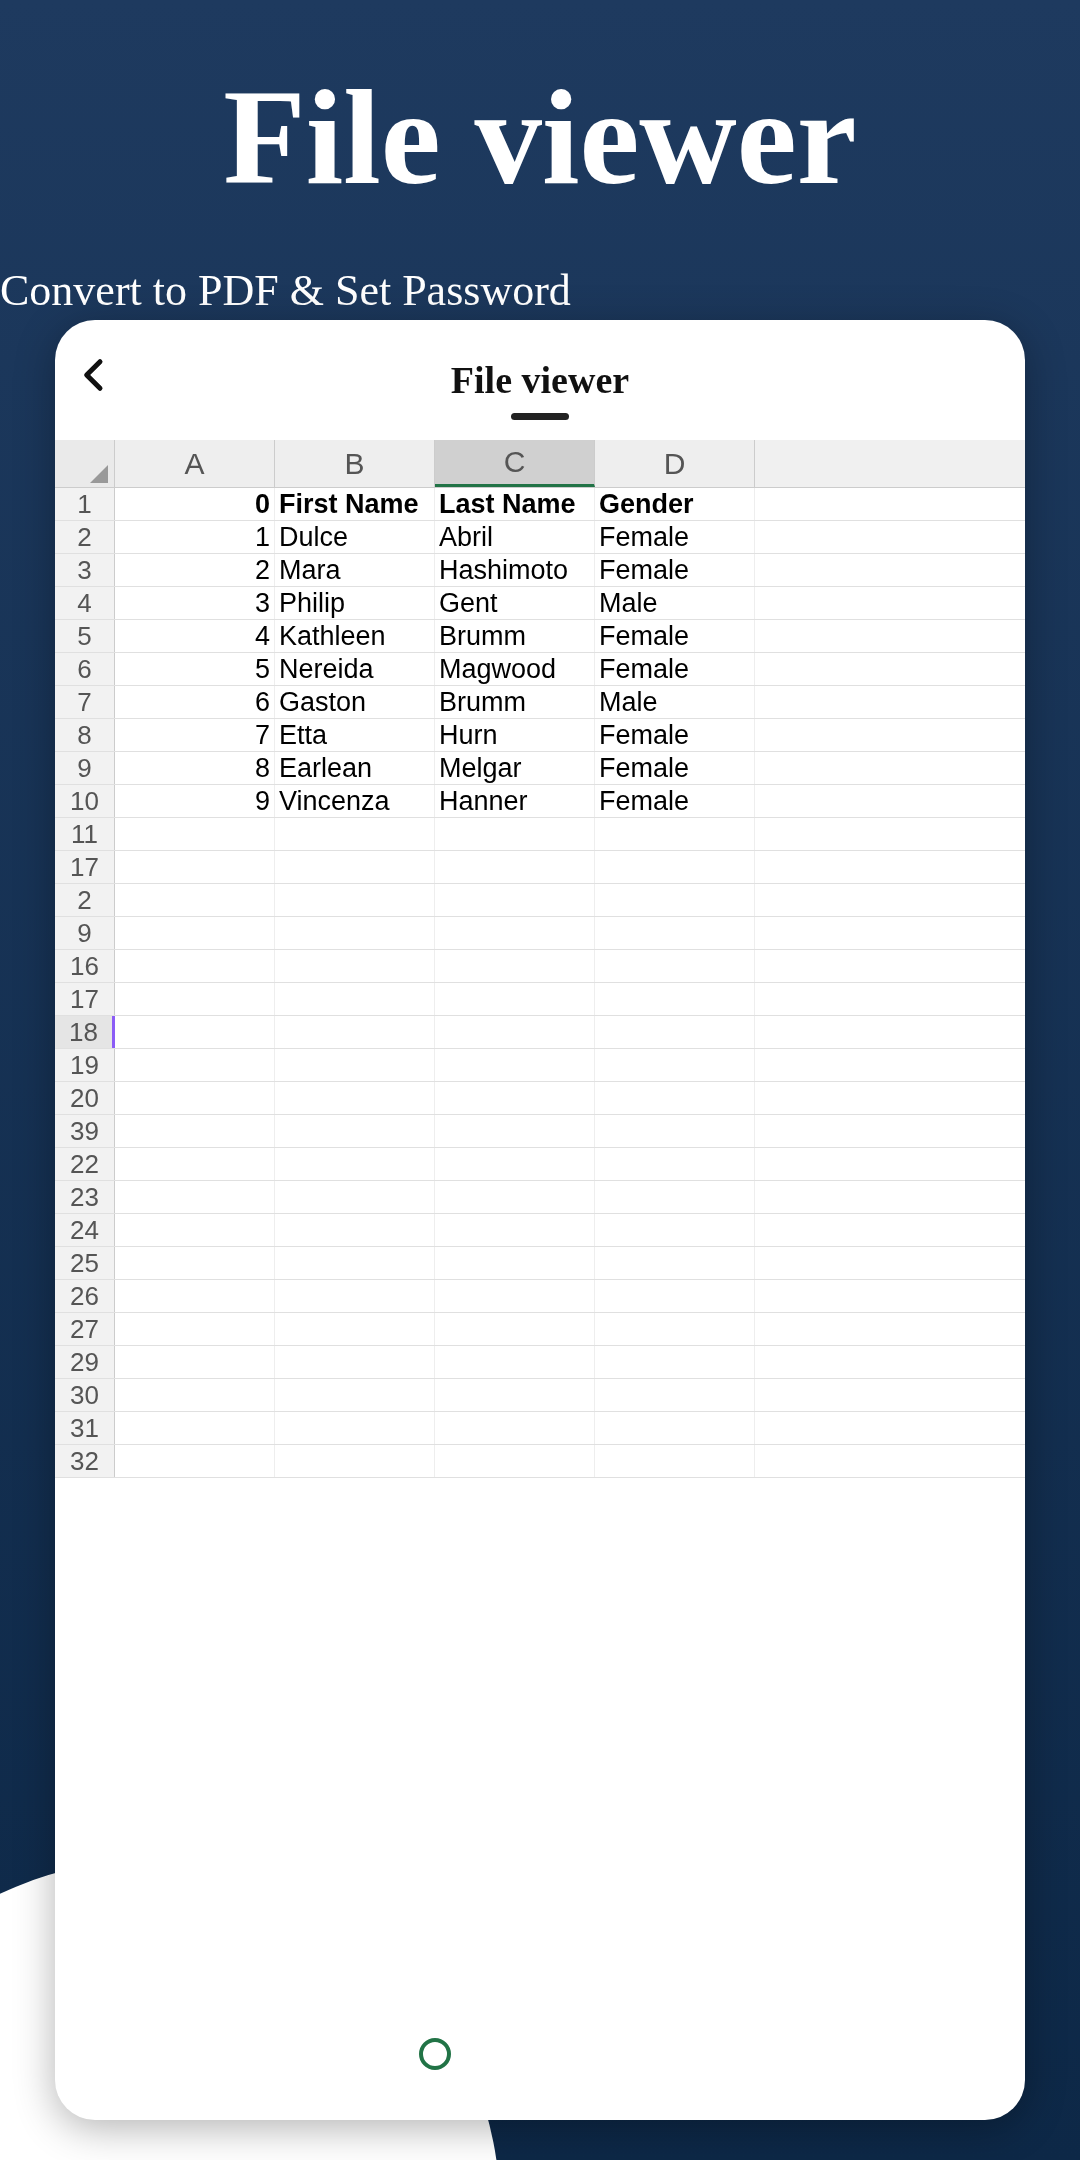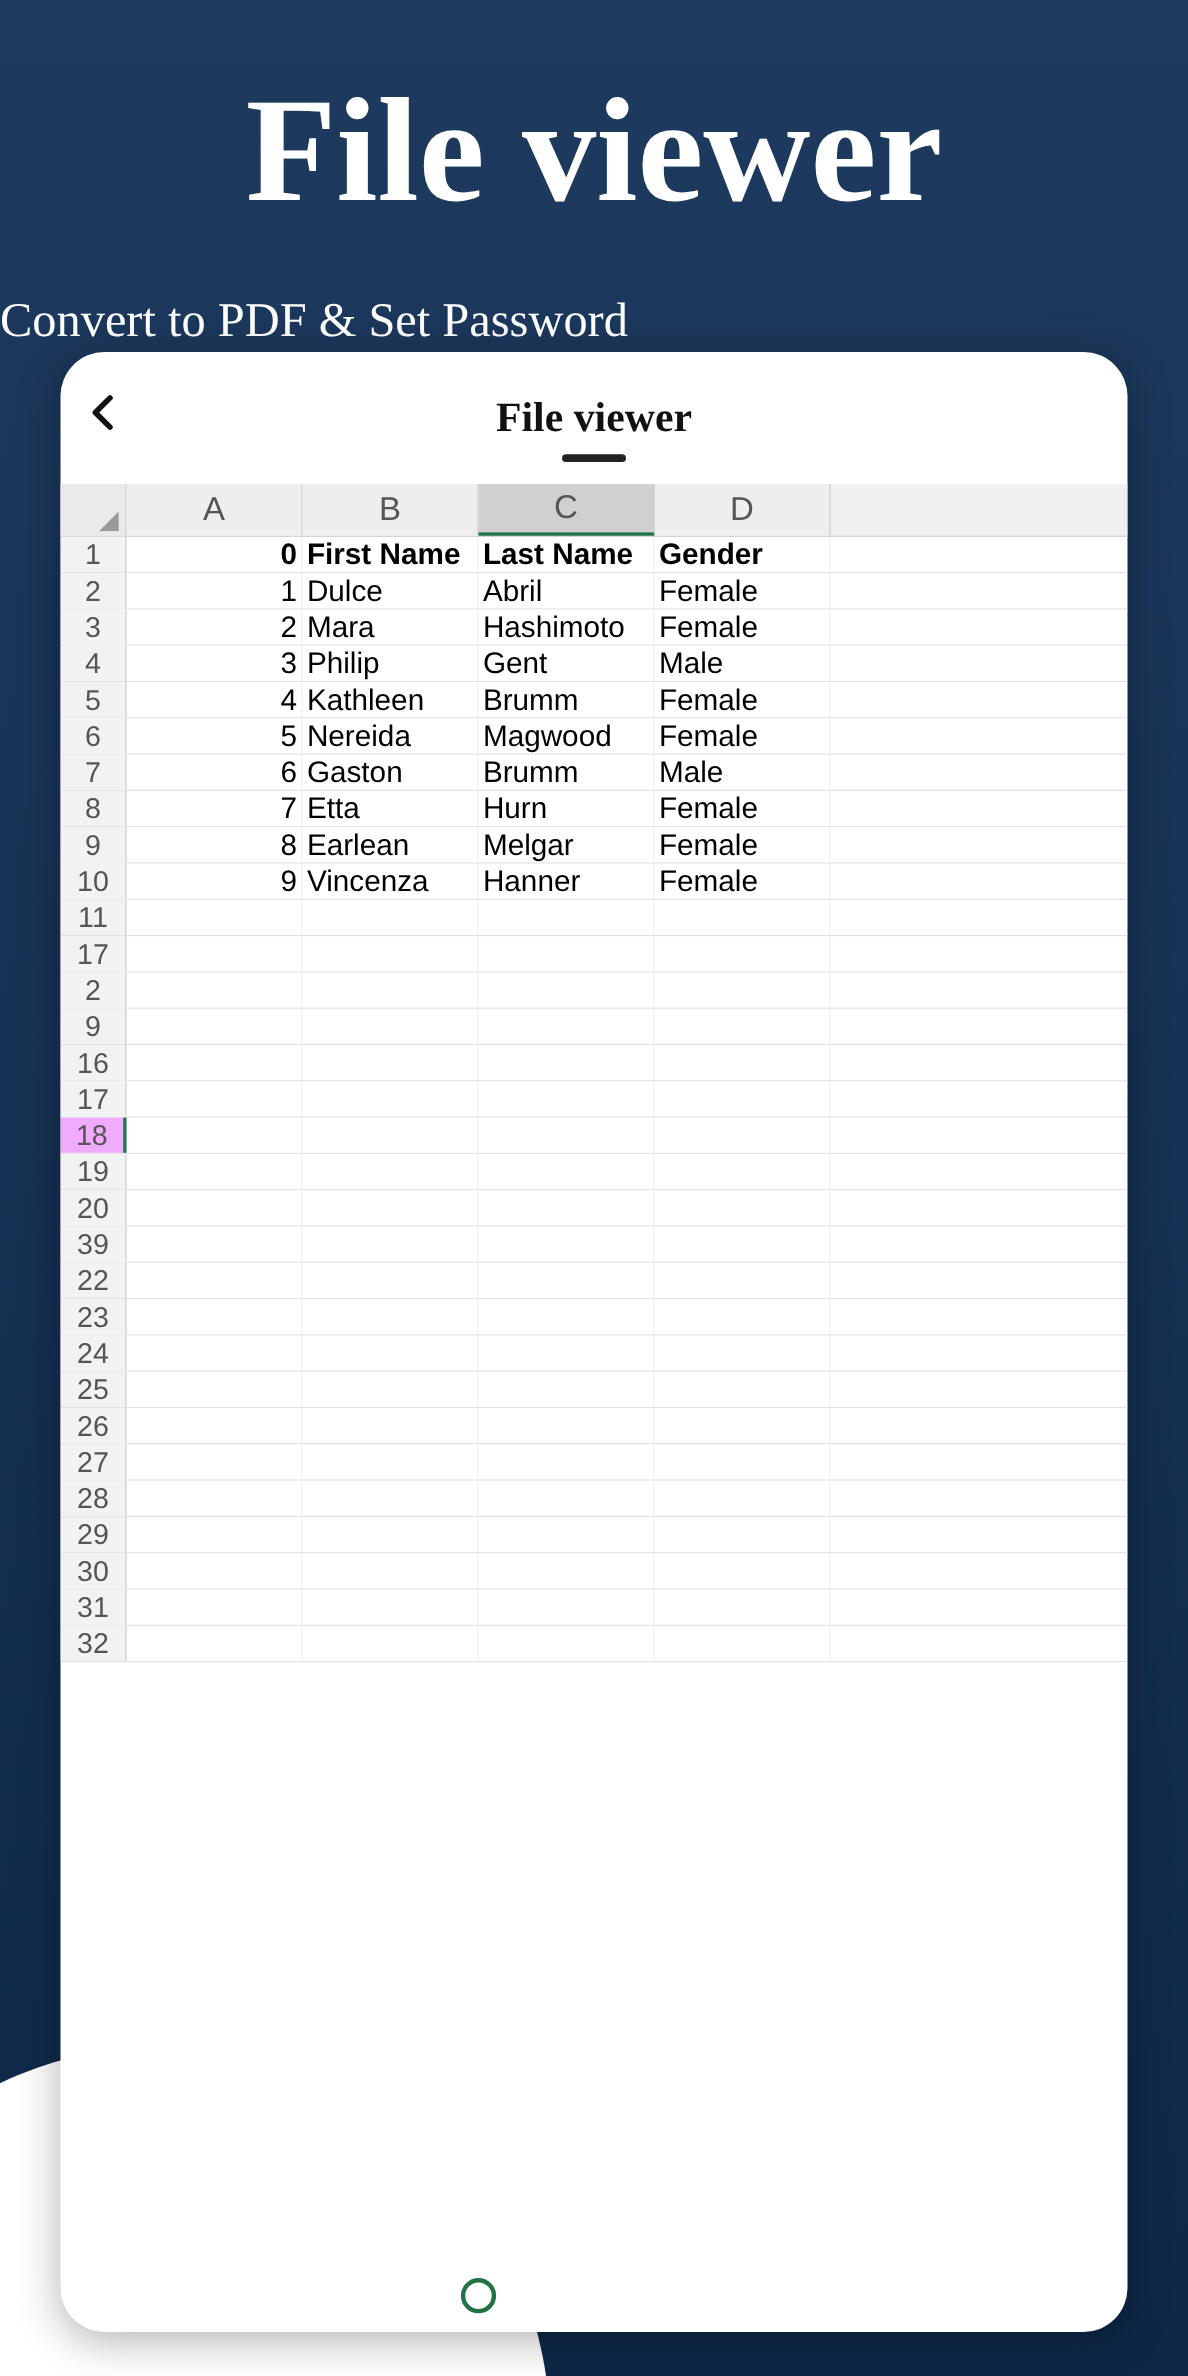--- a/index.html
+++ b/index.html
@@ -124,22 +124,22 @@
     width: 60px;
     background: #f2f2f2;
     border-right: 1px solid #ccc;
     display: flex;
     align-items: center;
     justify-content: center;
     font-size: 26px;
     color: #555;
   }
   .row-header.selected {
-    background: #f0abfc;
-    border-right: 3px solid #15803d;
+    background: #e5e5e5;
+    border-right: 3px solid #8b5cf6;
   }
   .cell {
     border-right: 1px solid #eee;
     display: flex;
     align-items: center;
     font-size: 27px;
     padding: 0 4px;
     color: #000;
     overflow: hidden;
     white-space: nowrap;
@@ -385,27 +385,20 @@
           <div class="cell d"></div>
         </div>
         <div class="row">
           <div class="row-header">27</div>
           <div class="cell a"></div>
           <div class="cell b"></div>
           <div class="cell c"></div>
           <div class="cell d"></div>
         </div>
         <div class="row">
-          <div class="row-header">28</div>
-          <div class="cell a"></div>
-          <div class="cell b"></div>
-          <div class="cell c"></div>
-          <div class="cell d"></div>
-        </div>
-        <div class="row">
           <div class="row-header">29</div>
           <div class="cell a"></div>
           <div class="cell b"></div>
           <div class="cell c"></div>
           <div class="cell d"></div>
         </div>
         <div class="row">
           <div class="row-header">30</div>
           <div class="cell a"></div>
           <div class="cell b"></div>

